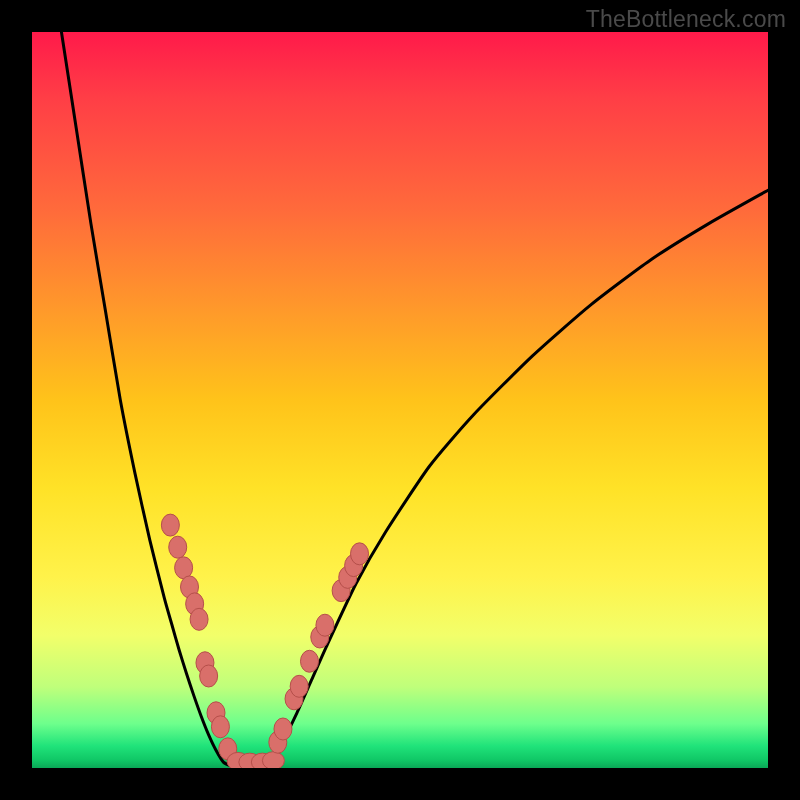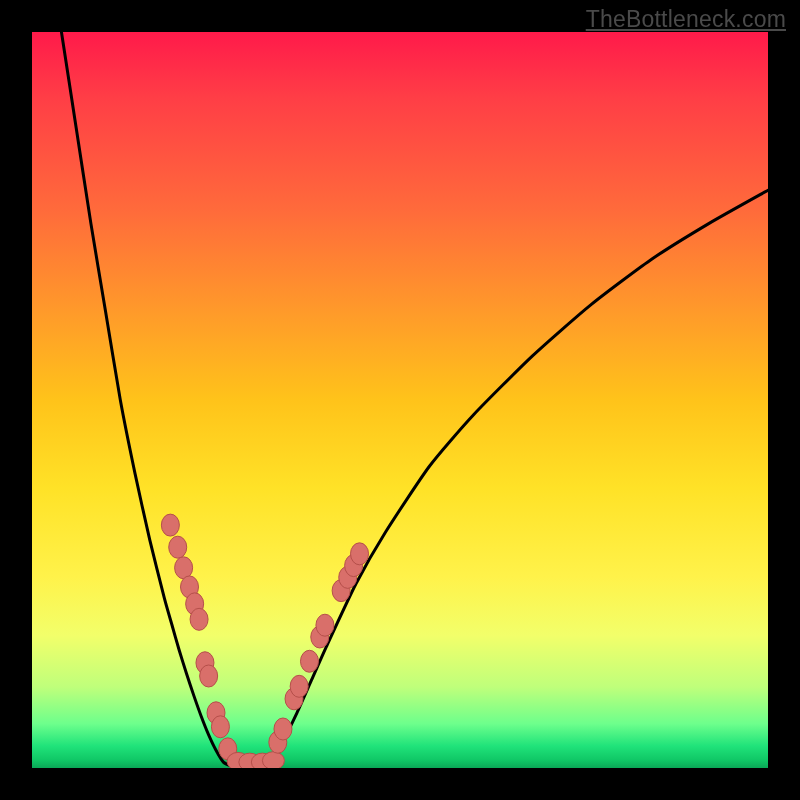--- a/index.html
+++ b/index.html
@@ -43,21 +43,20 @@
   }
   .watermark {
     position: absolute;
     top: 6px;
     right: 14px;
     color: #4a4a4a;
     font-size: 23px;
     letter-spacing: 0.2px;
     font-weight: 400;
     user-select: none;
-    text-decoration: underline;
   }
   svg {
     position: absolute;
     left: 0;
     top: 0;
   }
 </style>
 </head>
 <body>
 

